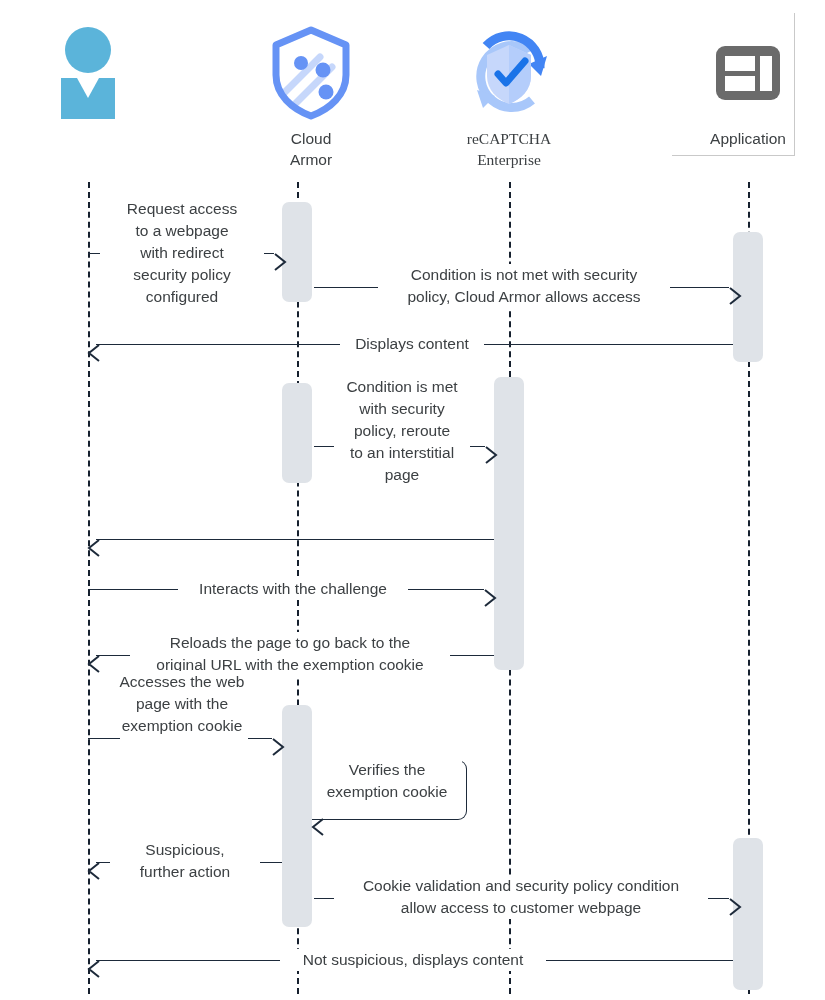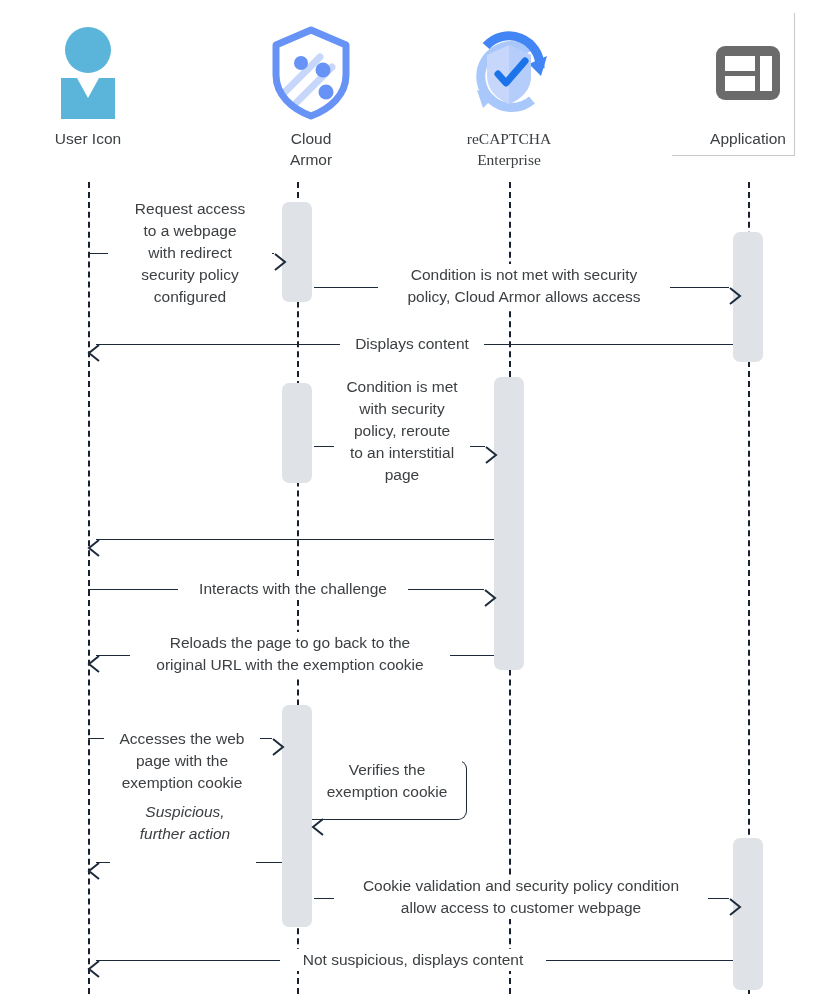--- a/index.html
+++ b/index.html
@@ -105,21 +105,20 @@
   <div class="app-frame" style="left:672px; top:13px; width:122px; height:142px;"></div>
 
   <div class="participant" style="left:8px; top:18px;">
     <div class="icon-wrap">
       <svg width="74" height="92" viewBox="0 0 74 92">
         <circle cx="37" cy="23" r="23" fill="#5bb4da"></circle>
         <path d="M10 51 H64 V92 H10 Z" fill="#5bb4da"></path>
         <path d="M26 51 L37 71 L48 51 Z" fill="#ffffff"></path>
       </svg>
     </div>
-    <div class="plabel">User Icon</div>
   </div>
 
   <div class="participant" style="left:231px; top:18px;">
     <div class="icon-wrap">
       <svg width="86" height="96" viewBox="0 0 86 96">
         <defs>
           <clipPath id="shclip">
             <path d="M43 5 L78 20 V50 C78 70 62 84 43 91 C24 84 8 70 8 50 V20 Z"></path>
           </clipPath>
         </defs>
@@ -184,21 +183,21 @@
   <div class="activation" style="left:282px; top:705px; width:30px; height:222px;"></div>
   <div class="activation" style="left:733px; top:838px; width:30px; height:152px;"></div>
 
   <div class="seg" style="left:88px;  top:253px; width:42px;"></div>
   <div class="seg" style="left:250px; top:253px; width:24px;"></div>
   <div class="arrowhead" style="left:274px; top:253px;">
     <svg width="14" height="18" viewBox="0 0 14 18">
         <polyline points="1,-8 11,0 1,8" fill="none" stroke="#1d2a3a" stroke-width="2" transform="translate(0,9)"></polyline>
       </svg>
   </div>
-  <div class="msglabel" style="left:108px; top:198px; width:160px;">Request access
+  <div class="msglabel" style="left:100px; top:198px; width:160px;">Request access
 to a webpage
 with redirect
 security policy
 configured</div>
 
   <div class="seg" style="left:314px; top:287px; width:64px;"></div>
   <div class="seg" style="left:663px; top:287px; width:66px;"></div>
   <div class="arrowhead" style="left:729px; top:287px;">
     <svg width="14" height="18" viewBox="0 0 14 18">
         <polyline points="1,-8 11,0 1,8" fill="none" stroke="#1d2a3a" stroke-width="2" transform="translate(0,9)"></polyline>
@@ -253,41 +252,41 @@
   <div class="msglabel" style="left:130px; top:632px; width:316px;text-align:center;">Reloads the page to go back to the
 original URL with the exemption cookie</div>
 
   <div class="seg" style="left:88px;  top:738px; width:32px;"></div>
   <div class="seg" style="left:248px; top:738px; width:24px;"></div>
   <div class="arrowhead" style="left:272px; top:738px;">
     <svg width="14" height="18" viewBox="0 0 14 18">
         <polyline points="1,-8 11,0 1,8" fill="none" stroke="#1d2a3a" stroke-width="2" transform="translate(0,9)"></polyline>
       </svg>
   </div>
-  <div class="msglabel" style="left:104px; top:728px; width:152px;">Accesses the web
+  <div class="msglabel" style="left:104px; top:671px; width:152px;">Accesses the web
 page with the
 exemption cookie</div>
 
   <div class="selfloop" style="left:312px; top:760px; width:154px; height:58px;"></div>
   <div class="arrowhead" style="left:312px; top:818px;">
     <svg width="14" height="18" viewBox="0 0 14 18">
         <polyline points="11,-8 1,0 11,8" fill="none" stroke="#1d2a3a" stroke-width="2" transform="translate(0,9)"></polyline>
       </svg>
   </div>
   <div class="msglabel" style="left:312px; top:759px; width:146px;">Verifies the
 exemption cookie</div>
 
   <div class="seg" style="left:96px;  top:862px; width:14px;"></div>
   <div class="seg" style="left:256px; top:862px; width:26px;"></div>
   <div class="arrowhead" style="left:88px; top:862px;">
     <svg width="14" height="18" viewBox="0 0 14 18">
         <polyline points="11,-8 1,0 11,8" fill="none" stroke="#1d2a3a" stroke-width="2" transform="translate(0,9)"></polyline>
       </svg>
   </div>
-  <div class="msglabel" style="left:110px; top:801px; width:146px;font-style:italic;">Suspicious,
+  <div class="msglabel" style="left:110px; top:839px; width:146px;">Suspicious,
 further action</div>
 
   <div class="seg" style="left:314px; top:898px; width:22px;"></div>
   <div class="seg" style="left:702px; top:898px; width:27px;"></div>
   <div class="arrowhead" style="left:729px; top:898px;">
     <svg width="14" height="18" viewBox="0 0 14 18">
         <polyline points="1,-8 11,0 1,8" fill="none" stroke="#1d2a3a" stroke-width="2" transform="translate(0,9)"></polyline>
       </svg>
   </div>
   <div class="msglabel" style="left:334px; top:875px; width:370px;">Cookie validation and security policy condition

